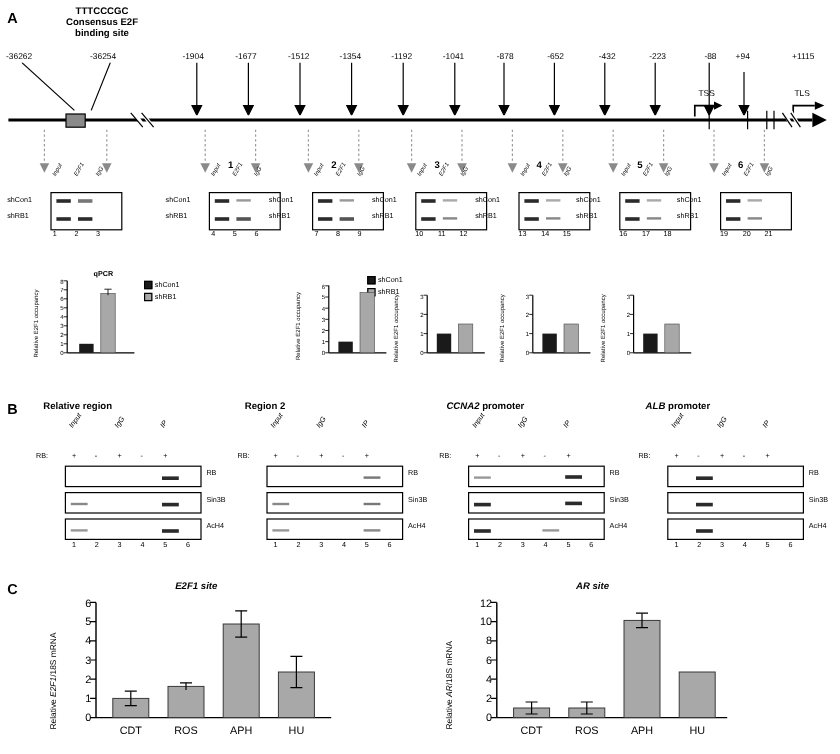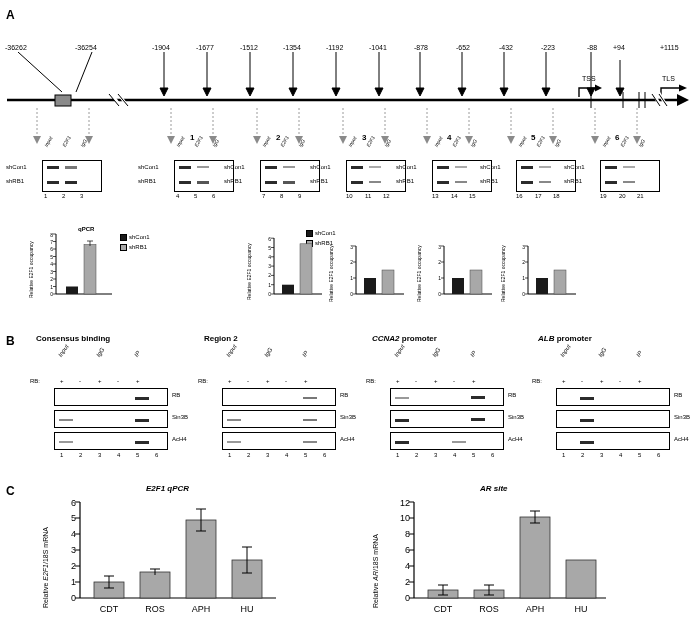--- a/index.html
+++ b/index.html
@@ -23,20 +23,25 @@
   .band{position:absolute;background:#2b2b2b;}
   .legend-box{display:inline-block;width:7px;height:7px;vertical-align:middle;margin-right:2px;border:1px solid #000;box-sizing:border-box;}
 </style>
 </head>
 <body>
 
 <div class="fig">
 
   <div class="abs panel-letter" style="left:6px;top:8px;">A</div>
 
+  <div class="abs bold t8 center" style="left:30px;top:5px;width:110px;line-height:9px;">
+    <div>TTTCCCGC</div>
+    <div>Consensus E2F</div>
+    <div>binding site</div>
+  </div>
 
   <div class="abs t7" style="left:5px;top:44px;">-36262</div>
   <div class="abs t7" style="left:75px;top:44px;">-36254</div>
 
   <div class="abs t7" style="left:152px;top:44px;">-1904</div>
   <div class="abs t7" style="left:196px;top:44px;">-1677</div>
   <div class="abs t7" style="left:240px;top:44px;">-1512</div>
   <div class="abs t7" style="left:283px;top:44px;">-1354</div>
   <div class="abs t7" style="left:326px;top:44px;">-1192</div>
   <div class="abs t7" style="left:369px;top:44px;">-1041</div>
@@ -431,21 +436,21 @@
           <line x1="15" y1="6" x2="18" y2="6"></line>
       </g>
       <rect x="26" y="38" width="12" height="16" fill="#1a1a1a"></rect>
       <rect x="44" y="30" width="12" height="24" fill="#a8a8a8" stroke="#444" stroke-width="0.5"></rect>
     </svg>
   </div>
 
   <div class="abs panel-letter" style="left:6px;top:334px;">B</div>
 
   <div class="abs" style="left:32px;top:334px;width:150px;">
-    <div class="abs t8 bold" style="left:4px;top:0;">Consensus binding</div>
+    <div class="abs t8 bold" style="left:4px;top:0;">Relative region</div>
     <div class="abs" style="left:24px;top:18px;width:120px;height:22px;">
       <div class="abs t6 ital" style="left:6px;top:0;transform:rotate(-55deg);transform-origin:left bottom;">Input</div>
       <div class="abs t6 ital" style="left:44px;top:0;transform:rotate(-55deg);transform-origin:left bottom;">IgG</div>
       <div class="abs t6 ital" style="left:82px;top:0;transform:rotate(-55deg);transform-origin:left bottom;">IP</div>
     </div>
     <div class="abs t6" style="left:-2px;top:44px;">RB:</div>
     <div class="abs t6" style="left:24px;top:44px;width:120px;">
       <span class="abs" style="left:4px;">+</span>
       <span class="abs" style="left:23px;">-</span>
       <span class="abs" style="left:42px;">+</span>
@@ -596,21 +601,21 @@
       <span class="abs" style="left:42px;">3</span>
       <span class="abs" style="left:61px;">4</span>
       <span class="abs" style="left:80px;">5</span>
       <span class="abs" style="left:99px;">6</span>
     </div>
   </div>
 
   <div class="abs panel-letter" style="left:6px;top:484px;">C</div>
 
   <div class="abs" style="left:40px;top:484px;width:300px;height:140px;">
-    <div class="abs t8 bold ital" style="left:106px;top:0;">E2F1 qPCR</div>
+    <div class="abs t8 bold ital" style="left:106px;top:0;">E2F1 site</div>
     <div class="abs vert t7" style="left:2px;top:14px;height:110px;">
       <span>Relative </span><span class="ital">E2F1</span><span>/18S mRNA</span>
     </div>
     <svg class="abs" style="left:14px;top:14px;" width="230" height="126">
       <line x1="26" y1="4" x2="26" y2="100" stroke="#000" stroke-width="1.2"></line>
       <line x1="26" y1="100" x2="222" y2="100" stroke="#000" stroke-width="1.2"></line>
       <g font-size="9" font-family="Liberation Sans, sans-serif" text-anchor="end">
         <text x="22" y="103">0</text>
           <text x="22" y="87">1</text>
           <text x="22" y="71">2</text>

